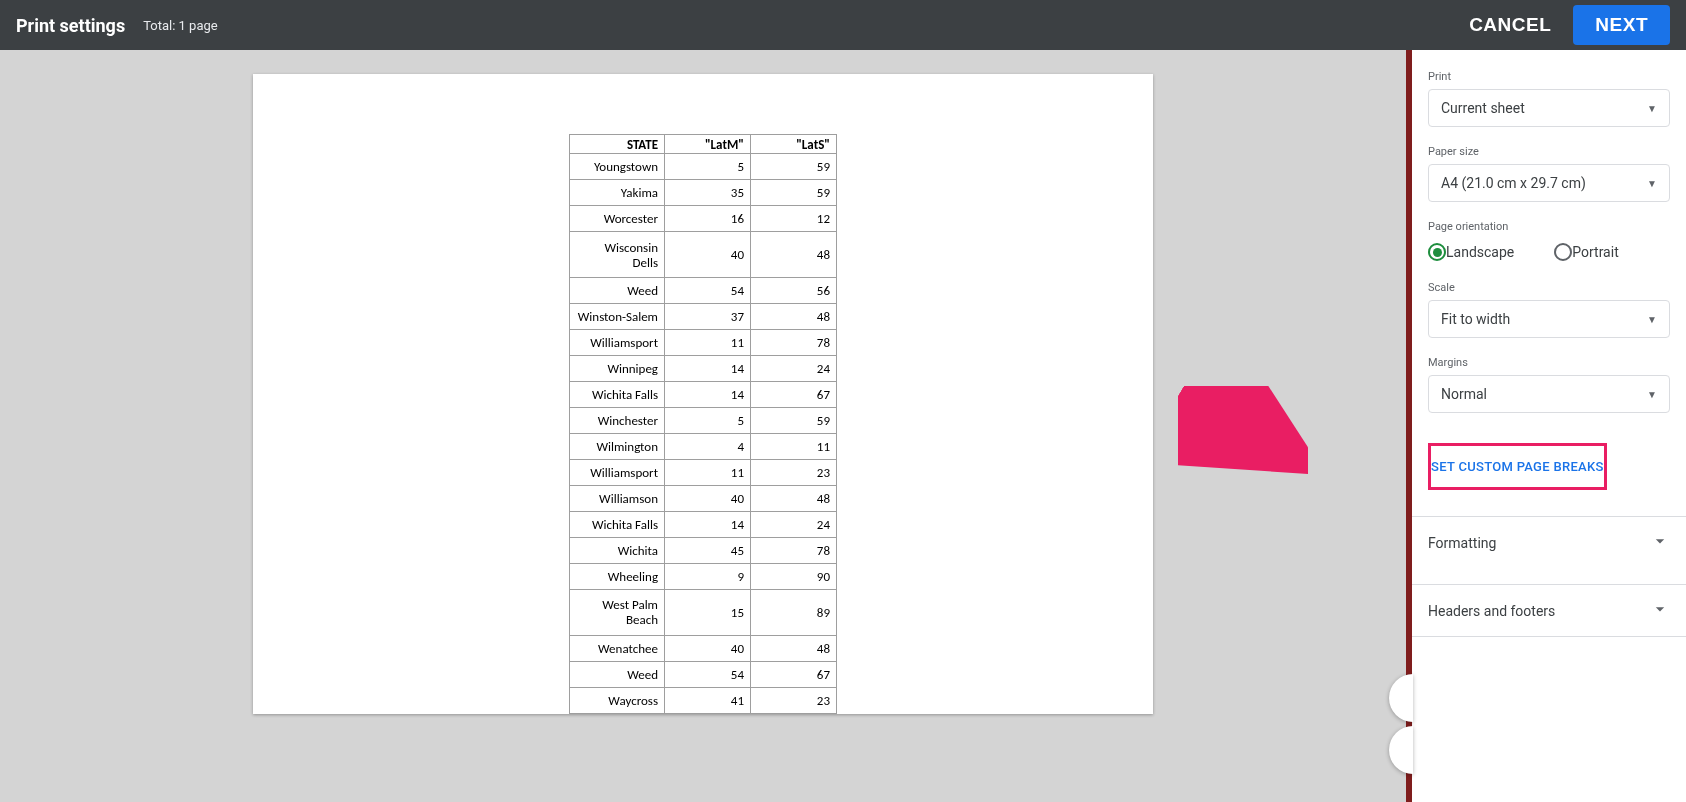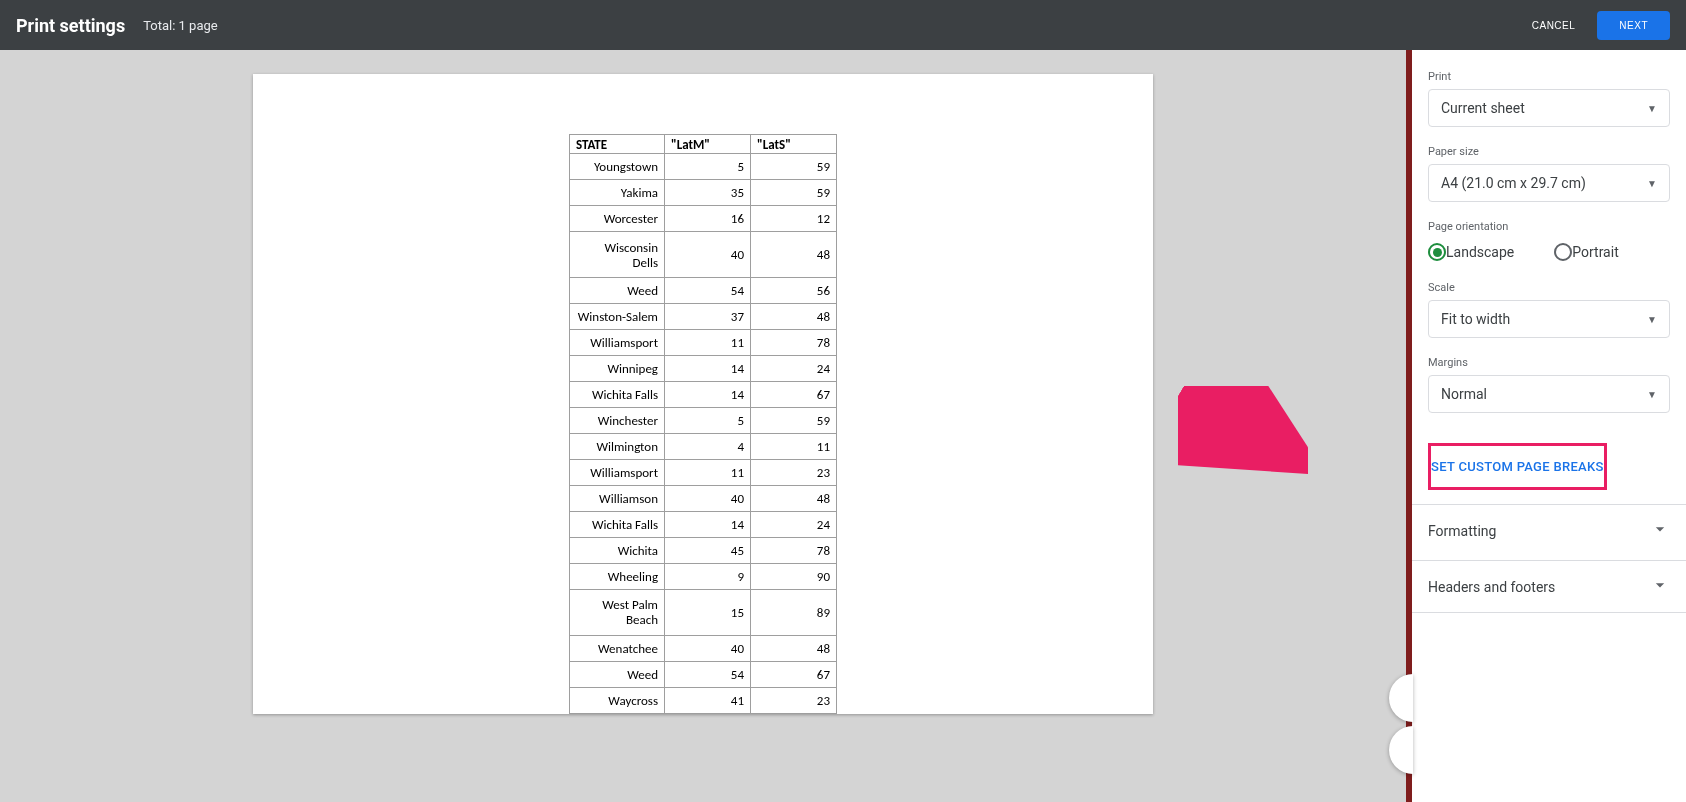--- a/index.html
+++ b/index.html
@@ -13,22 +13,22 @@
       padding: 0 16px;
       color: #fff;
     }
     .header-title { font-size: 18px; font-weight: 700; margin-right: 18px; }
     .header-subtitle { font-size: 13px; color: #e8eaed; }
     .header-spacer { flex: 1; }
     .header-btn {
       background: transparent;
       border: none;
       color: #fff;
-      font-size: 10px;
-      font-weight: 400;
+      font-size: 19px;
+      font-weight: 700;
       padding: 9px 22px;
       cursor: pointer;
       letter-spacing: 0.5px;
     }
     .header-btn.primary { background: #1a73e8; border-radius: 4px; }
     
     .content { display: flex; height: calc(100vh - 50px); }
     
     .preview-area {
       flex: 1;
@@ -52,21 +52,21 @@
     .data-table {
       border-collapse: collapse;
       font-family: Calibri, Arial, sans-serif;
       font-size: 13px;
     }
     .data-table th, .data-table td {
       border: 1px solid #9e9e9e;
       padding: 1.5px 6px;
       height: 19px;
     }
-    .data-table th { font-weight: 700; text-align: left; }
+    .data-table th { font-weight: 700; text-align: right; }
     .data-table th:first-child { width: 95px; }
     .data-table th:nth-child(2), .data-table th:nth-child(3) { width: 86px; }
     .data-table td:first-child { text-align: right; }
     .data-table td:nth-child(2), .data-table td:nth-child(3) { text-align: right; }
     
     .sidebar {
       width: 280px;
       background: #fff;
       border-left: 6px solid #7f1d1d;
       padding: 16px;
@@ -118,21 +118,21 @@
     }
     
     .expand-row {
       border-top: 1px solid #dadce0;
       padding: 14px 16px;
       display: flex;
       justify-content: space-between;
       align-items: center;
       cursor: pointer;
       font-size: 14px;
-      margin: 4px -16px;
+      margin: 16px -16px;
       padding-left: 16px;
       padding-right: 16px;
     }
     .expand-row:last-child { border-bottom: 1px solid #dadce0; }
     .chevron { color: #5f6368; }
     
     .annotation-arrow {
       position: absolute;
       pointer-events: none;
     }

